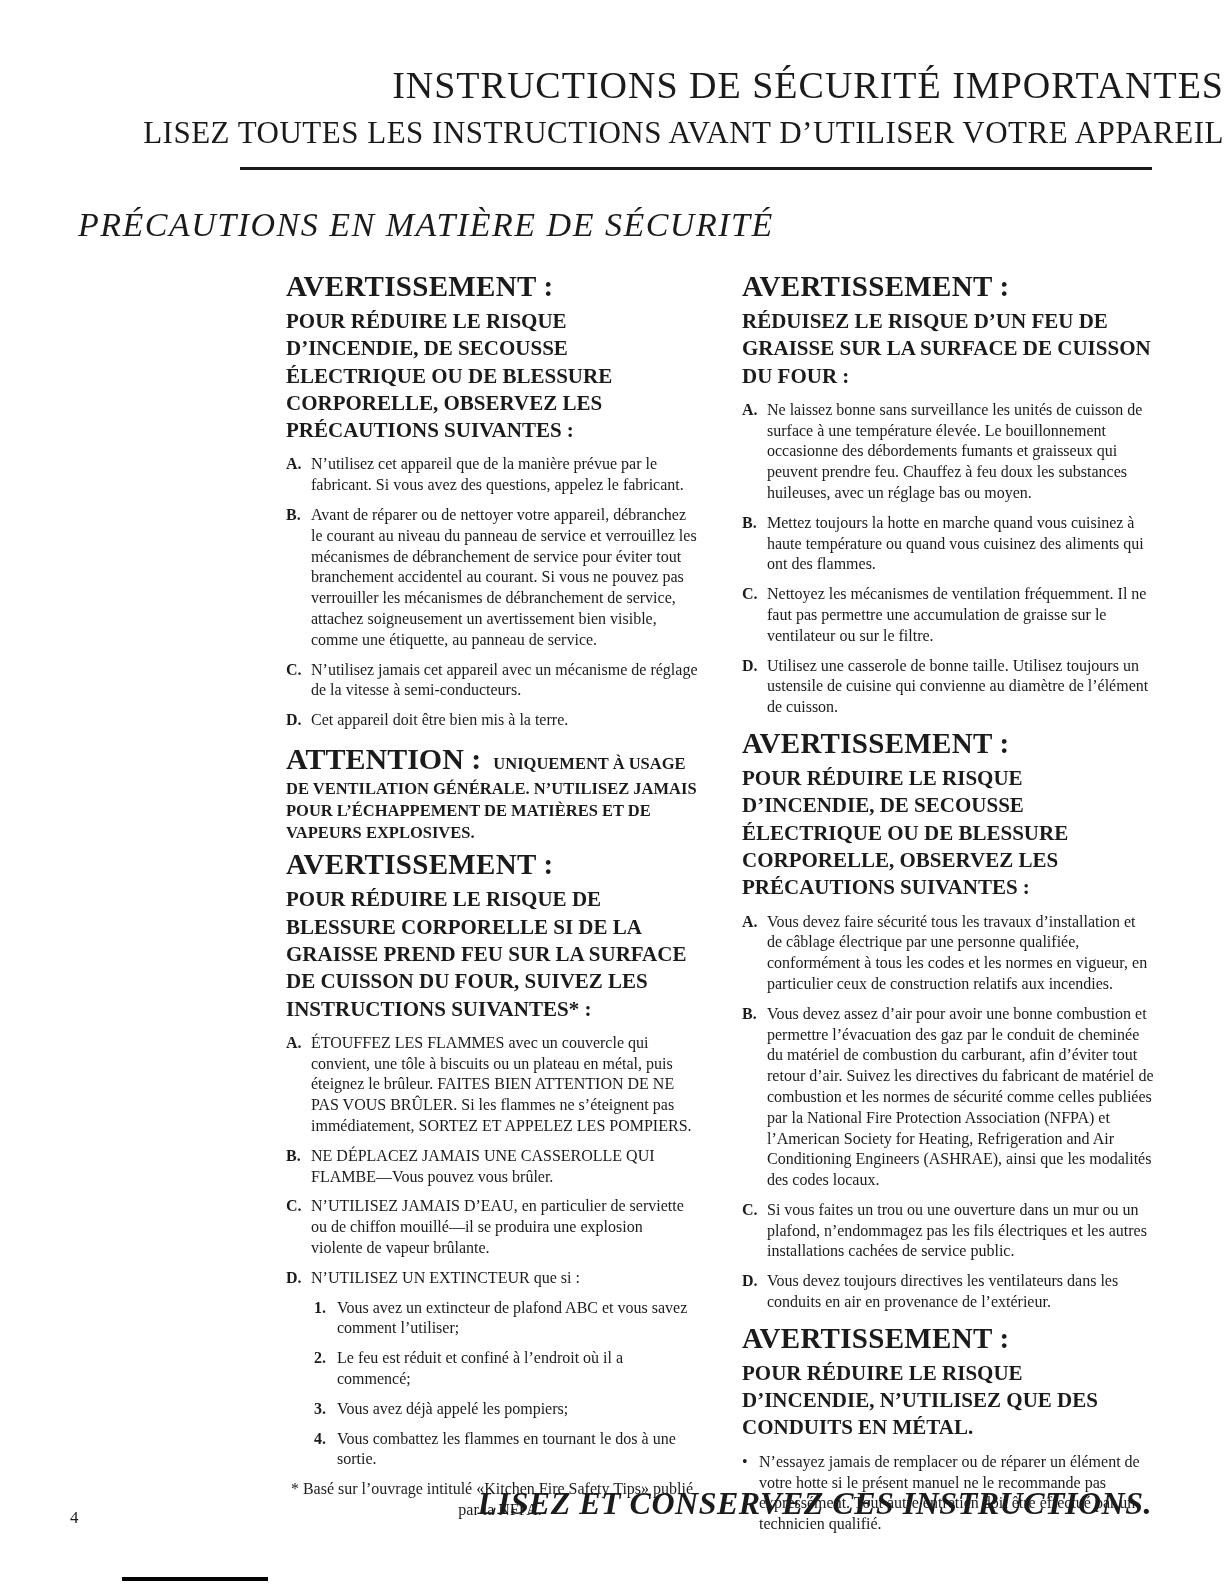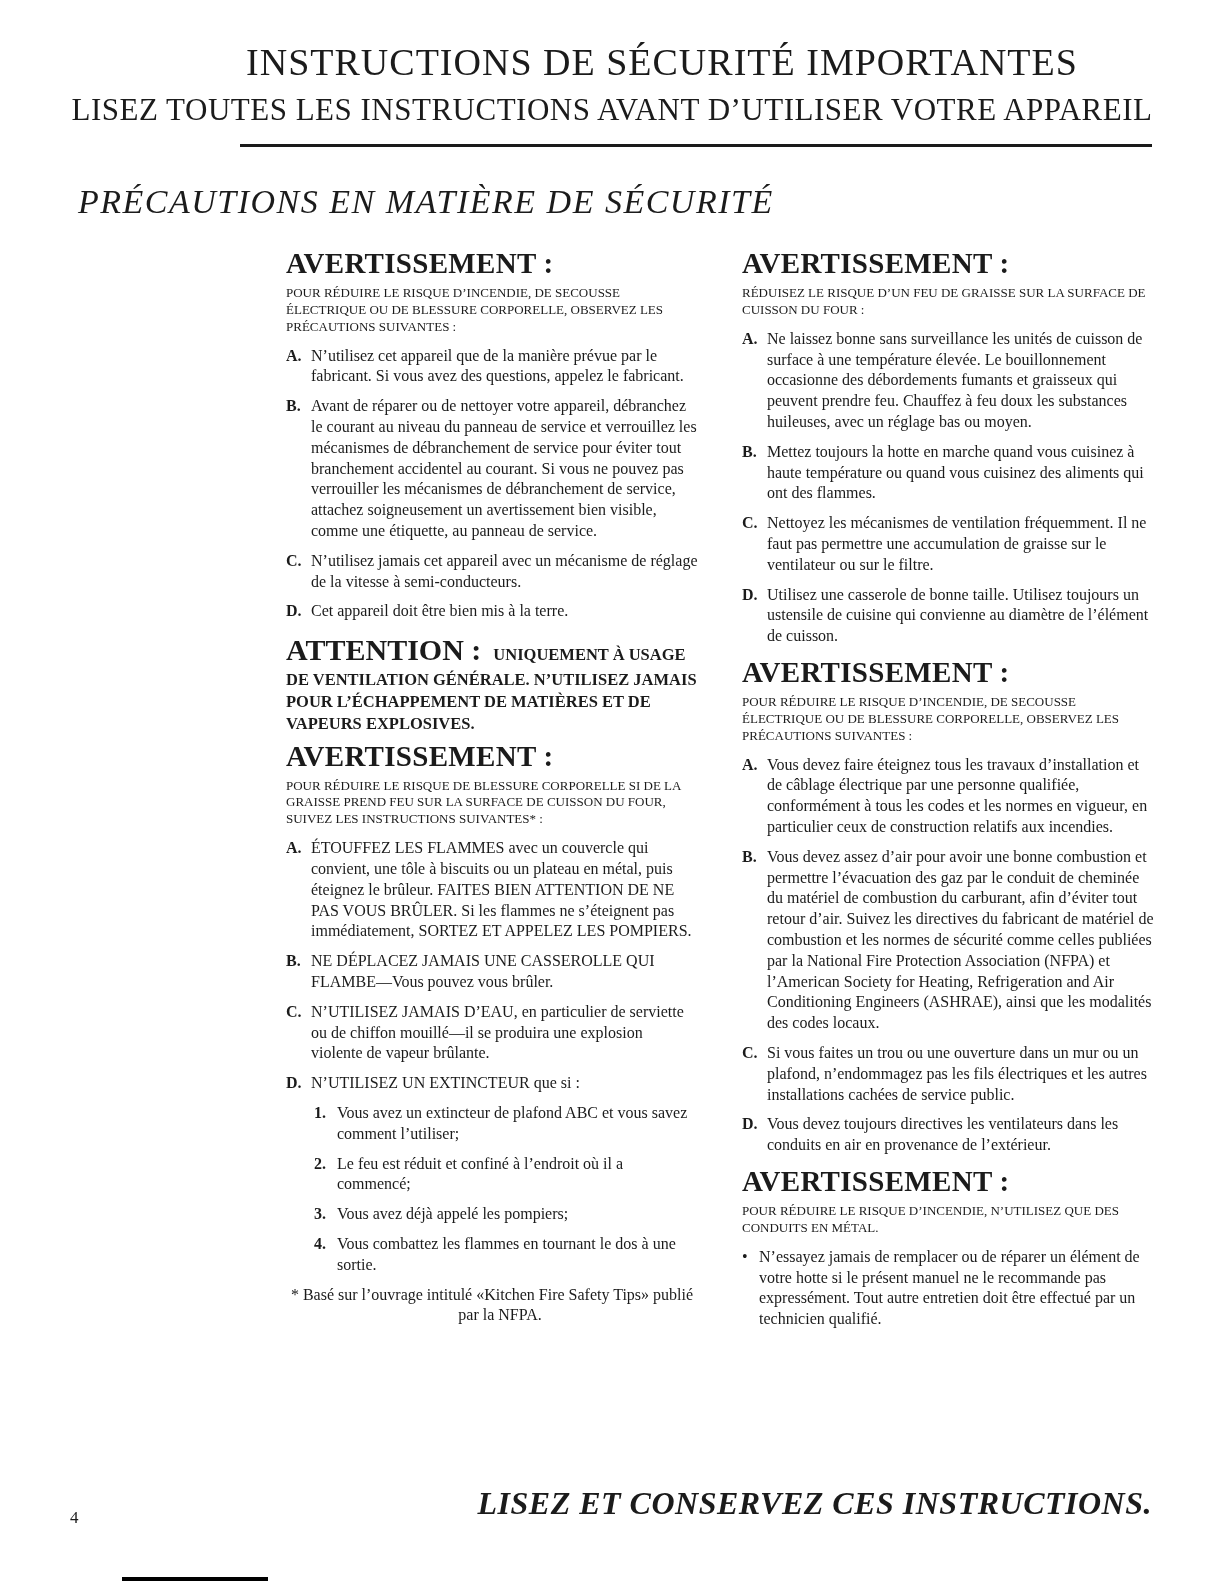--- a/index.html
+++ b/index.html
@@ -7,21 +7,21 @@
   .page {
     position:relative;
     width:1224px;
     height:1584px;
     margin:0 auto;
     background:#ffffff;
     color:#1b1b1b;
     font-family:"Liberation Serif", serif;
     overflow:hidden;
   }
-  .doc-header { padding-top:40px; text-align:center; }
+  .doc-header { padding-top:63px; text-align:right; }
   .doc-title {
     font-size:38px; font-weight:normal; letter-spacing:1px;
     margin-left:100px; white-space:nowrap;
   }
   .doc-subtitle {
     font-size:31px; font-weight:normal; letter-spacing:0.5px;
     margin-top:8px; white-space:nowrap;
   }
   .header-rule { height:3px; background:#1a1a1a; width:912px; margin:16px 0 0 240px; }
 
@@ -31,21 +31,21 @@
   }
 
   .columns { display:flex; gap:44px; margin:26px 70px 0 286px; }
   .col { width:420px; }
 
   .block + .block { margin-top:0; }
   .warn-h {
     font-size:29px; font-weight:bold; letter-spacing:0.3px;
     margin-bottom:5px; white-space:nowrap;
   }
-  .warn-intro { font-weight:normal; font-size:13px; line-height:1.3; margin-bottom:10px; }
+  .warn-intro { font-weight:bold; font-size:21px; line-height:1.3; margin-bottom:10px; }
 
   .item { display:flex; margin-bottom:9px; font-size:16px; line-height:1.3; }
   .item-label { font-weight:bold; min-width:25px; flex-shrink:0; }
   .item-text { flex:1; }
 
   .subitems { margin-left:28px; }
   .subitems .item-label { min-width:23px; }
 
   .footnote {
     font-size:16px; line-height:1.3; margin-top:2px;
@@ -175,21 +175,21 @@
           <span class="item-label">D.</span>
           <span class="item-text">Utilisez une casserole de bonne taille. Utilisez toujours un ustensile de cuisine qui convienne au diamètre de l’élément de cuisson.</span>
         </div>
       </section>
 
       <section class="block">
         <h3 class="warn-h">AVERTISSEMENT :</h3>
         <p class="warn-intro">POUR RÉDUIRE LE RISQUE D’INCENDIE, DE SECOUSSE ÉLECTRIQUE OU DE BLESSURE CORPORELLE, OBSERVEZ LES PRÉCAUTIONS SUIVANTES :</p>
         <div class="item">
           <span class="item-label">A.</span>
-          <span class="item-text">Vous devez faire éteignez tous les travaux d’installation et de câblage électrique par une personne qualifiée, conformément à tous les codes et les normes en vigueur, en particulier ceux de construction relatifs aux incendies.</span>
+          <span class="item-text">Vous devez faire sécurité tous les travaux d’installation et de câblage électrique par une personne qualifiée, conformément à tous les codes et les normes en vigueur, en particulier ceux de construction relatifs aux incendies.</span>
         </div>
         <div class="item">
           <span class="item-label">B.</span>
           <span class="item-text">Vous devez assez d’air pour avoir une bonne combustion et permettre l’évacuation des gaz par le conduit de cheminée du matériel de combustion du carburant, afin d’éviter tout retour d’air. Suivez les directives du fabricant de matériel de combustion et les normes de sécurité comme celles publiées par la National Fire Protection Association (NFPA) et l’American Society for Heating, Refrigeration and Air Conditioning Engineers (ASHRAE), ainsi que les modalités des codes locaux.</span>
         </div>
         <div class="item">
           <span class="item-label">C.</span>
           <span class="item-text">Si vous faites un trou ou une ouverture dans un mur ou un plafond, n’endommagez pas les fils électriques et les autres installations cachées de service public.</span>
         </div>
         <div class="item">

